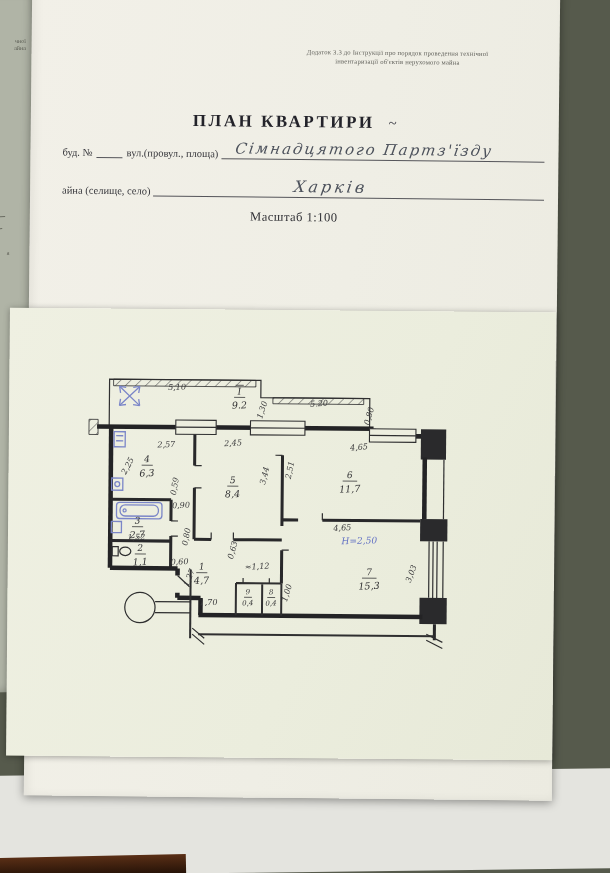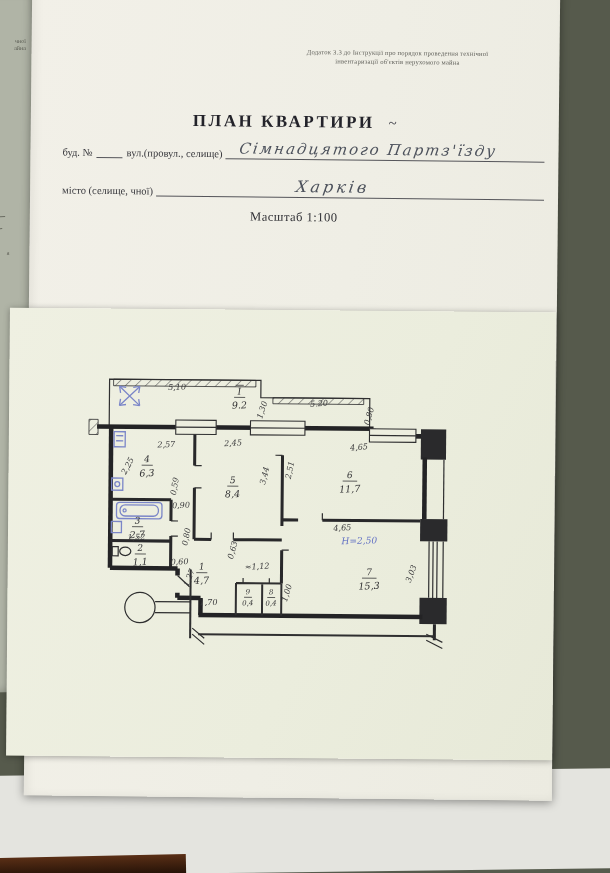--- a/index.html
+++ b/index.html
@@ -110,28 +110,28 @@
     <span>інвентаризації об'єктів нерухомого майна</span>
   </div>
 
   <div class="doc-title">
     <span>ПЛАН КВАРТИРИ</span><span class="tilde">~</span>
   </div>
 
   <div class="field-row row-building">
     <span>буд. №</span>
     <span class="blank-short"></span>
-    <span>вул.(провул., селище)</span>
+    <span>вул.(провул., площа)</span>
     <span class="fill-line">
       <span class="handwrite hw-street">Сімнадцятого Партз'їзду</span>
     </span>
   </div>
 
   <div class="field-row row-city">
-    <span>місто (селище, чної)</span>
+    <span>айна (селище, село)</span>
     <span class="fill-line">
       <span class="handwrite hw-city">Харків</span>
     </span>
   </div>
 
   <div class="scale-label">Масштаб 1:100</div>
 </div>
 
 <div class="plan-sheet">
   <svg id="plan-svg" class="plan-svg" width="440" height="326" viewBox="0 0 436 322">

